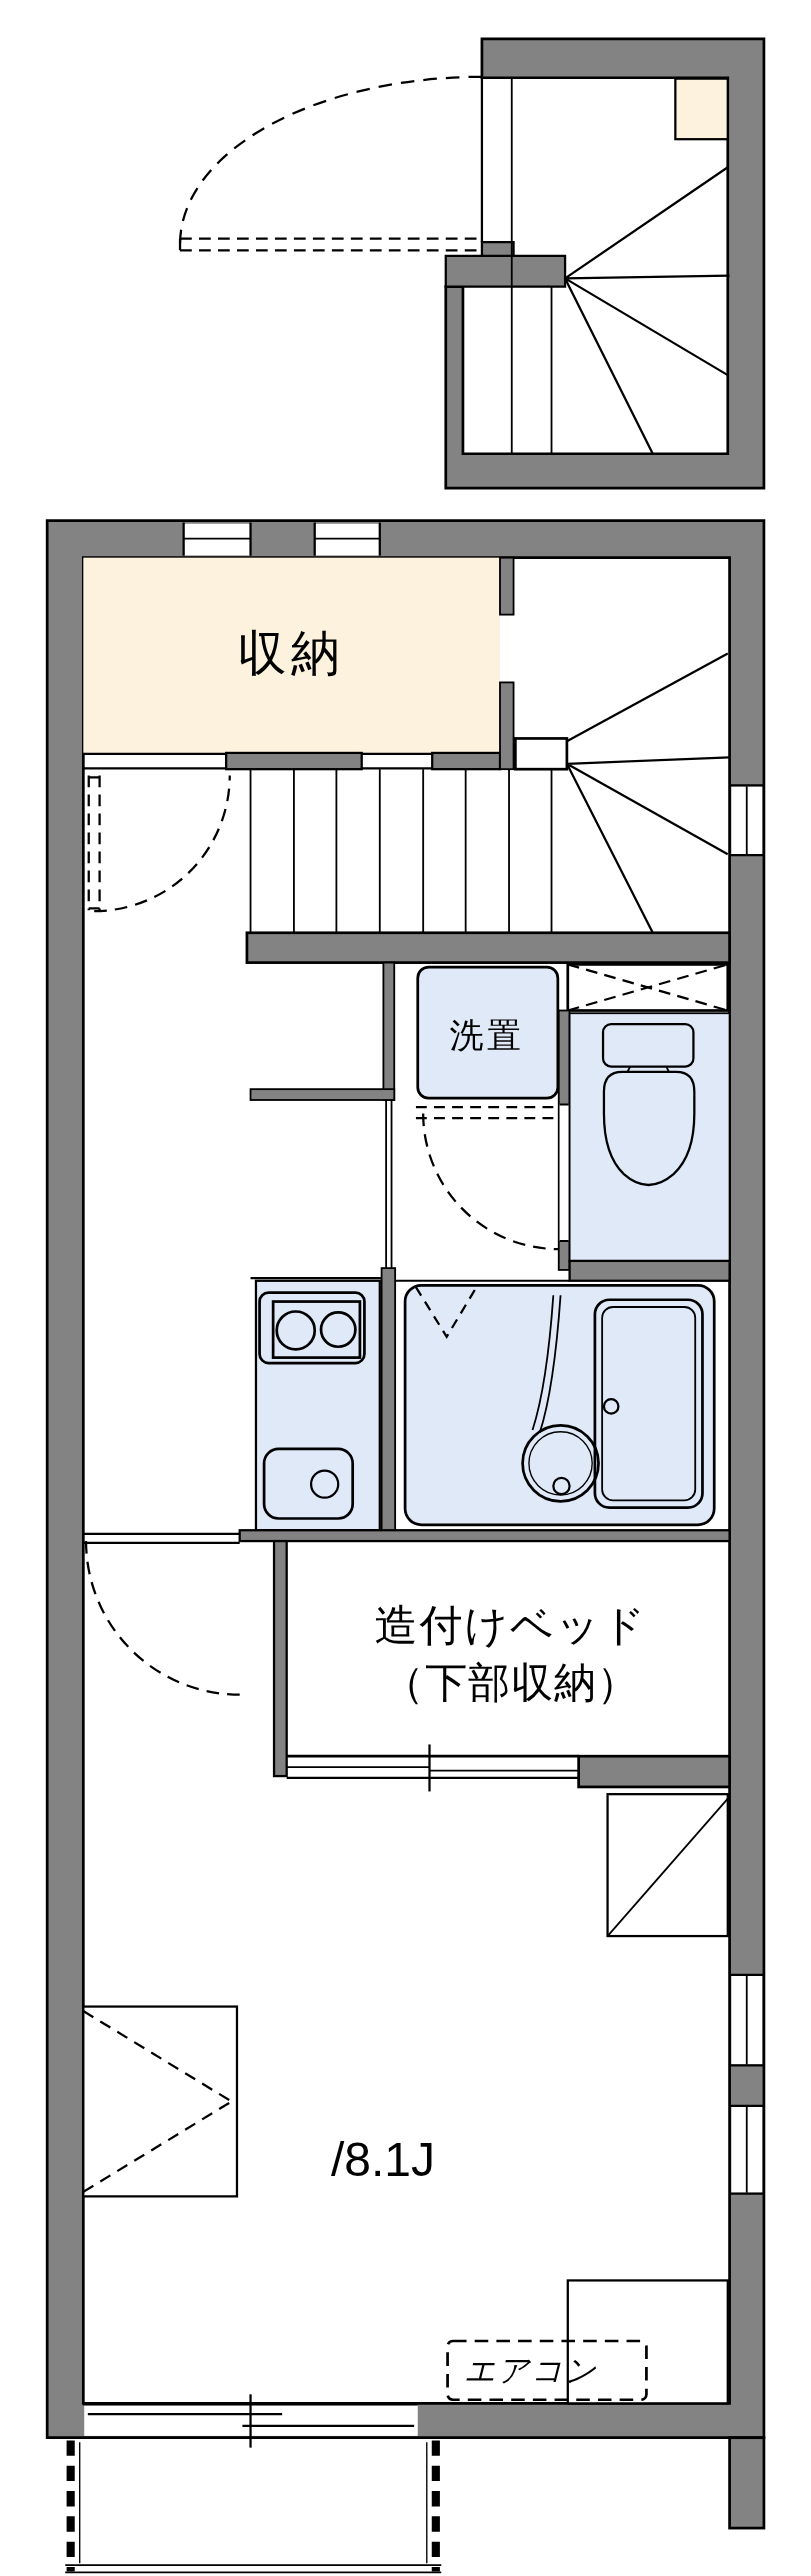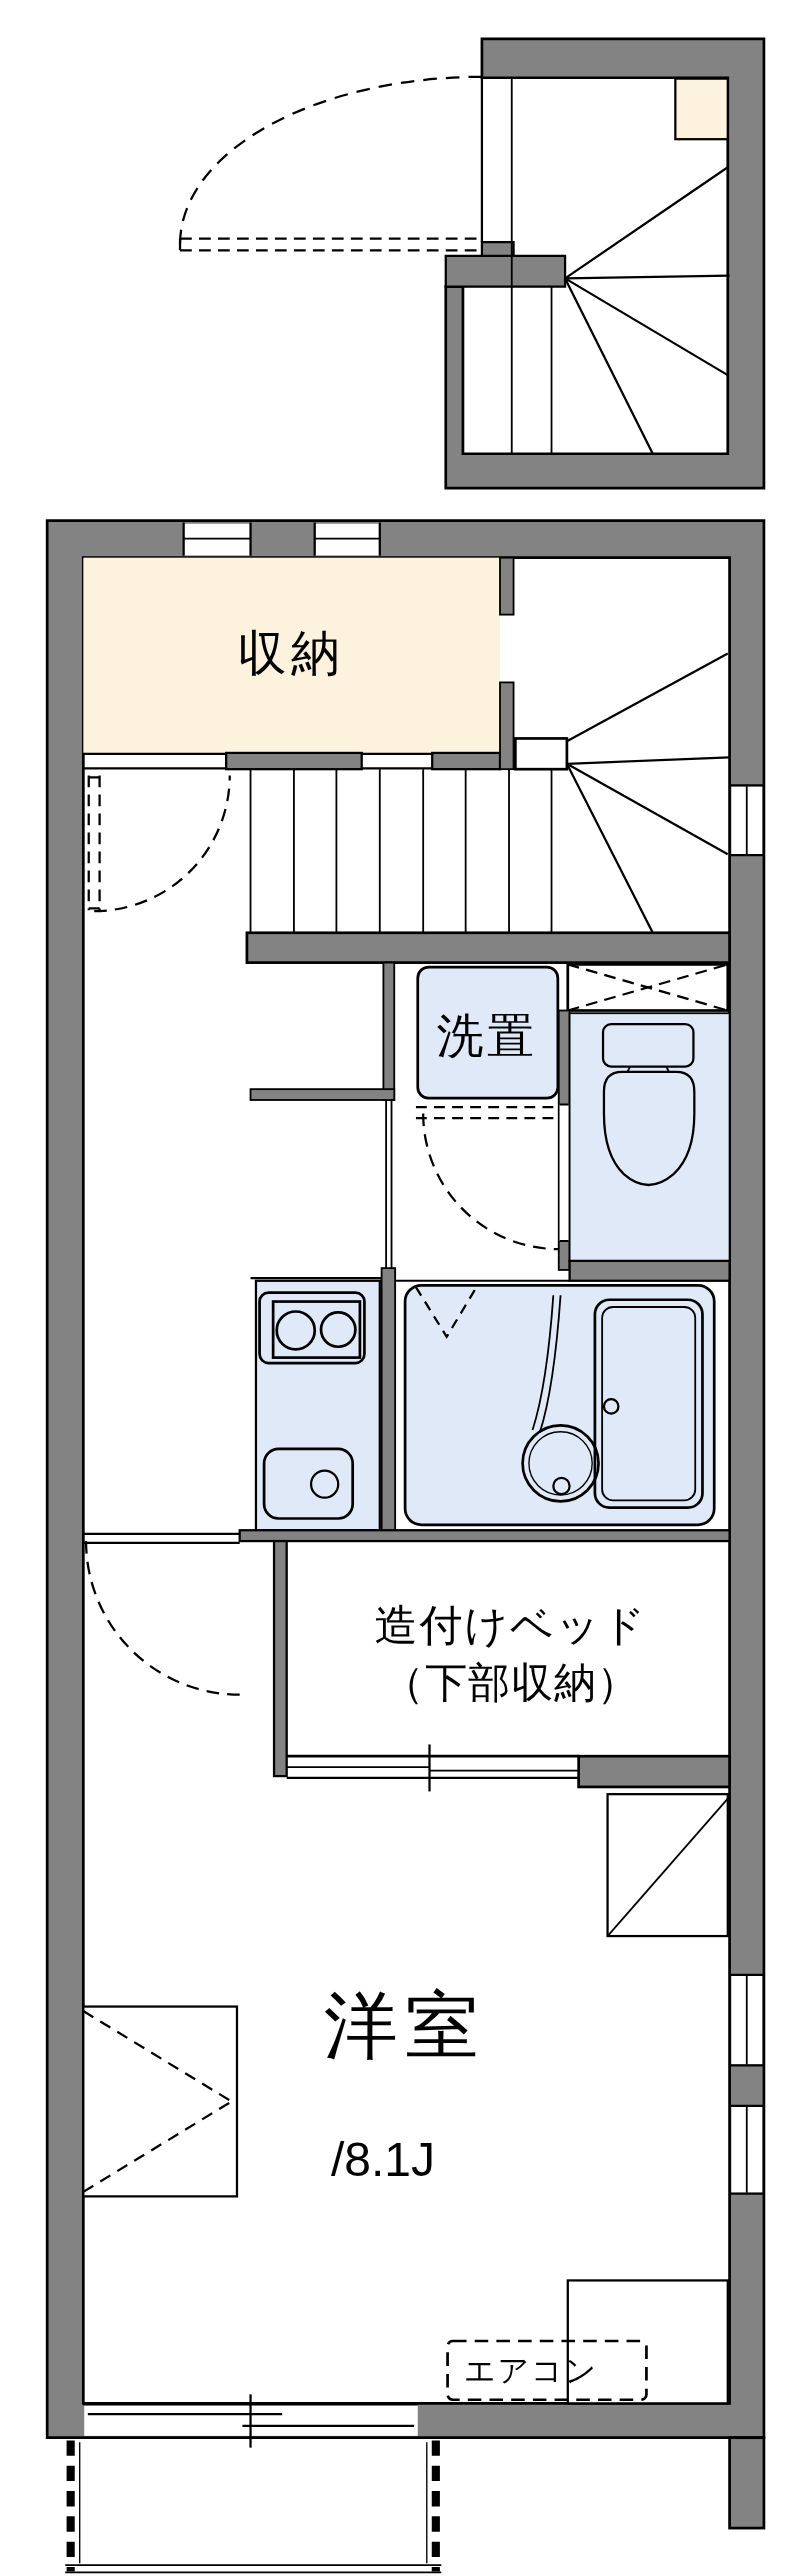--- a/index.html
+++ b/index.html
@@ -2,27 +2,27 @@
 <html style="--wall: #838383; --outline: #000000; --cream: #FCF2DE; --blue: #DFE9F8; --bg: #FFFFFF;font-size:14.5px"><head>
 <meta charset="utf-8">
 <style>
   html,body{margin:0;padding:0;background:#fff;}
   #plan{position:relative;width:812px;height:2576px;background:var(--bg,#fff);
         font-family:"Liberation Sans","DejaVu Sans",sans-serif;overflow:hidden;padding-left:32px;}
   #plan svg{position:absolute;left:0;top:0;}
   .label{position:absolute;transform:translate(-50%,-50%);color:#000;white-space:nowrap;
          text-align:center;line-height:1;}
   .lbl-storage{font-size:49px;letter-spacing:4.5px;}
-  .lbl-washer{font-size:47px;letter-spacing:3.6px;}
+  .lbl-washer{font-size:34px;letter-spacing:3.6px;}
   .lbl-bed1{font-size:43px;letter-spacing:1.8px;}
   .lbl-bed2{font-size:42px;letter-spacing:0.9px;}
   .lbl-room{font-size:74px;letter-spacing:7.2px;}
   .lbl-sqm{font-size:48px;}
   .lbl-tatami{font-size:48px;}
-  .lbl-aircon{font-size:31px;letter-spacing:1.8px;}
+  .lbl-aircon{font-size:31px;letter-spacing:1.8px;font-style:italic;}
 </style>
 </head>
 <body>
 
 <div id="plan">
 <svg width="812" height="2576" viewBox="0 0 898 2850">
 
   <g>
     <path d="M52,576 H845 V2697 H52 Z M92,617 V2659 H807 V617 Z" style="fill:var(--wall);stroke:var(--outline);stroke-width:3" fill-rule="evenodd"></path>
     <rect x="807" y="2697" width="38" height="100" style="fill:var(--wall);stroke:var(--outline);stroke-width:3"></rect>
@@ -189,17 +189,16 @@
       <path d="M199,264 H530 M199,277 H530 M199,264 V277" stroke-width="2.5" stroke-dasharray="13 8"></path>
       <path d="M533,85 A334,185 0 0 0 199,270" stroke-width="2.5" stroke-dasharray="15 10"></path>
     </g>
   </g>
 </svg>
 
   <div class="label lbl-storage" style="left:291px;top:653px">収納</div>
   <div class="label lbl-washer" style="left:487px;top:1035px">洗置</div>
   <div class="label lbl-bed2" style="left:511px;top:1683px">（下部収納）</div>
   <div class="label lbl-bed1" style="left:511px;top:1625px">造付けベッド</div>
-  <div class="label lbl-room" style="left:405px;top:2026px">洋室</div>
   <div class="label lbl-tatami" style="left:383px;top:2160px">/8.1J</div>
   <div class="label lbl-aircon" style="left:531px;top:2370px">エアコン</div>
 </div>
 
 
 </body></html>

